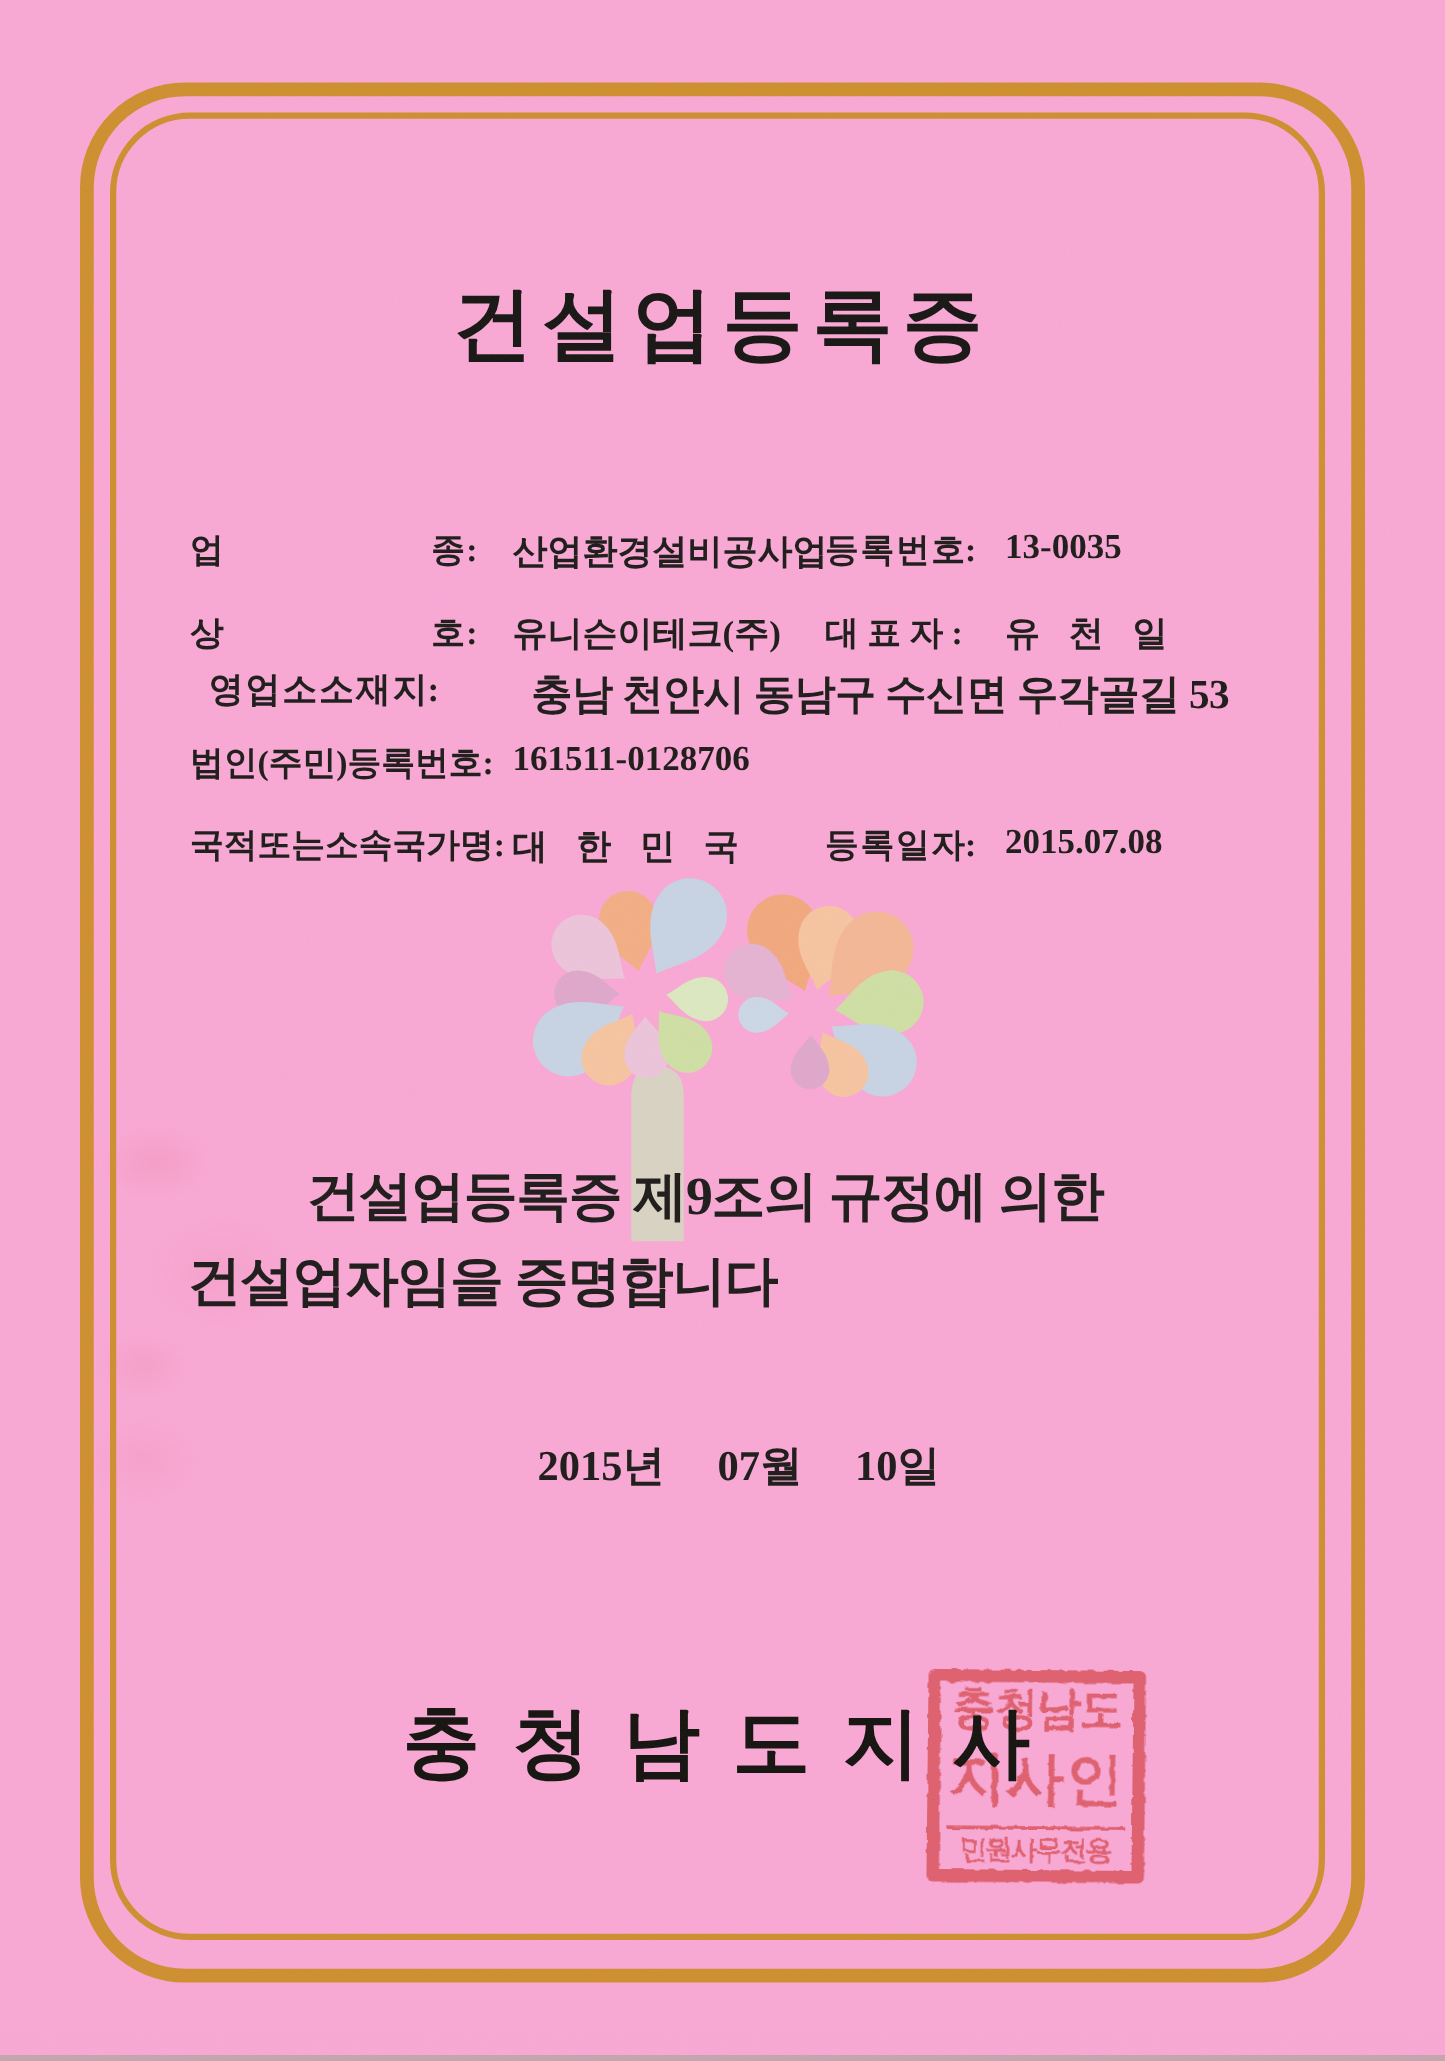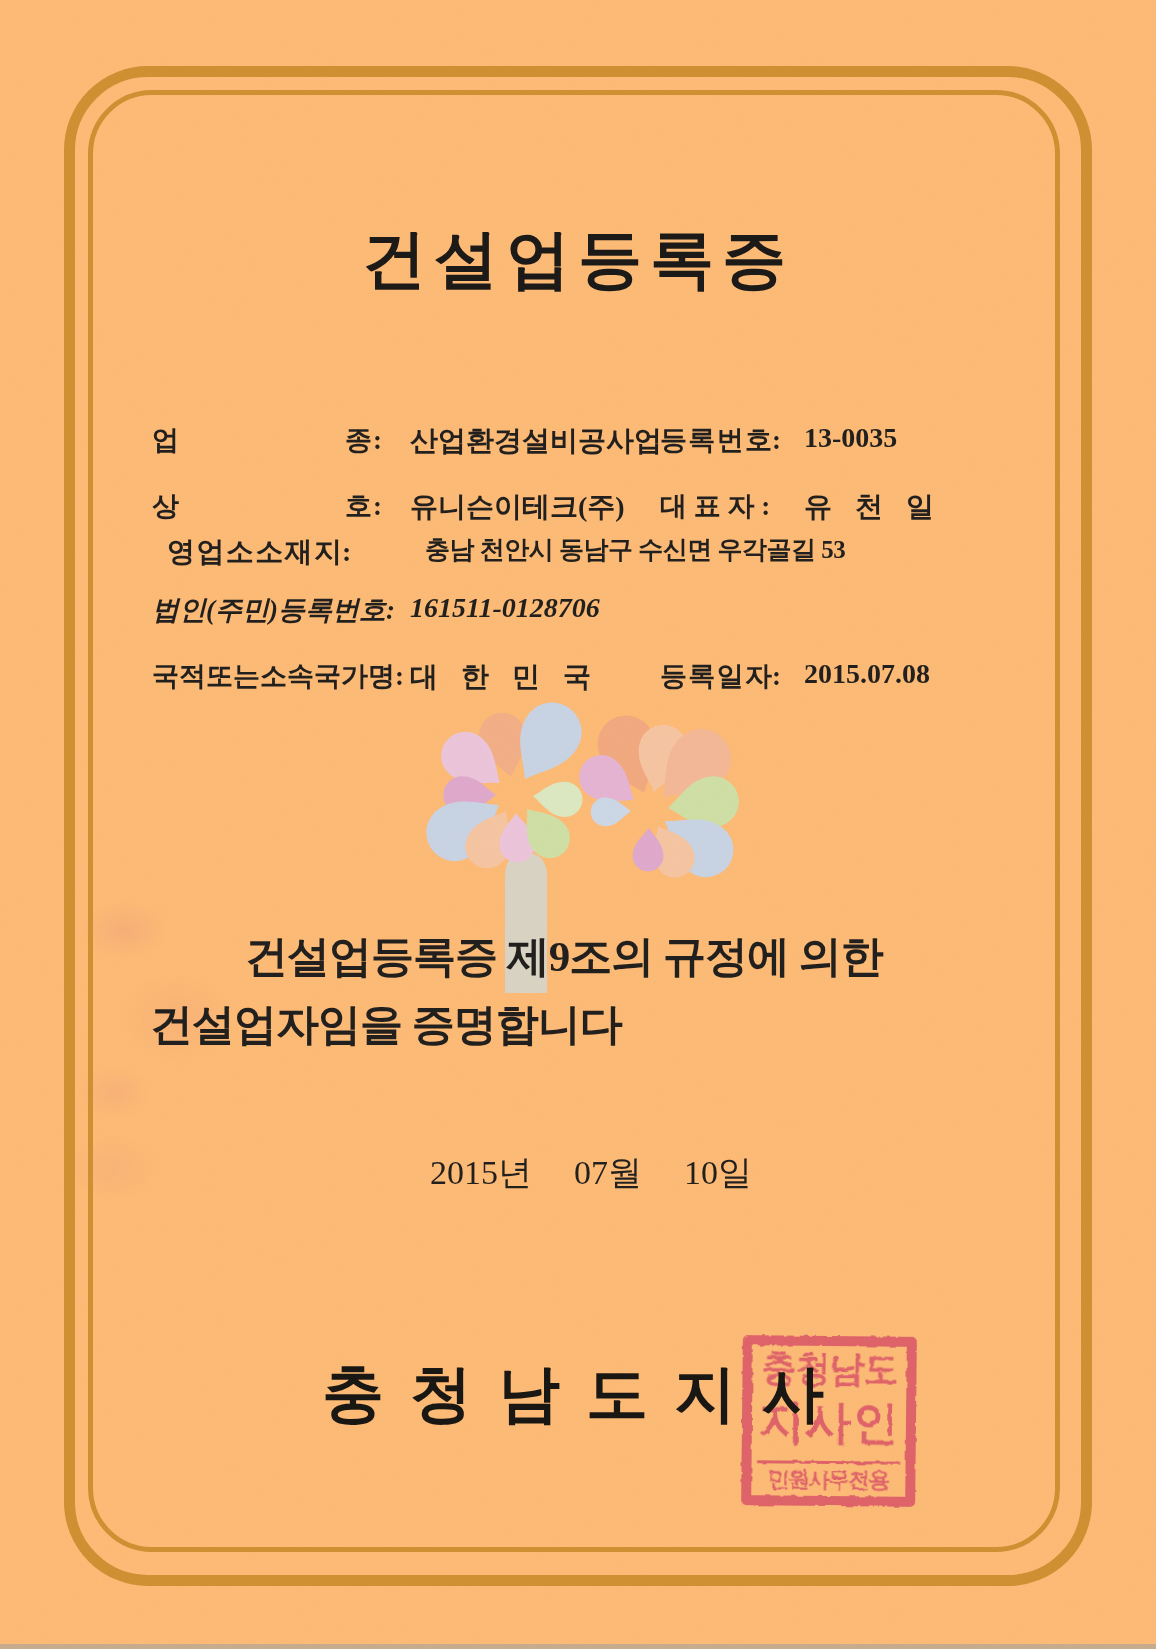--- a/index.html
+++ b/index.html
@@ -1,19 +1,19 @@
 <!DOCTYPE html>
 <html><head>
 <meta charset="utf-8">
 <style>
   html,body{margin:0;padding:0;background:#e8e4da;}
   .page{
     position:relative;
     width:1156px;height:1649px;
-    background:#fdba74;
+    background:#f9a8d4;
     overflow:hidden;
     font-family:"Liberation Serif","DejaVu Serif",serif;
     color:#1e1c1a;
   }
   .abs{position:absolute;}
 
   
   .border-outer{
     left:64px;top:66px;width:1006px;height:1498px;
     border:11px solid #ce8f2f;border-radius:84px;
@@ -36,30 +36,30 @@
   .row span{position:absolute;white-space:nowrap;}
   .c1{left:152px;}  
   .c2{left:345px;}  
   .c3{left:410px;}  
   .c4{left:660px;}  
   .c5{left:804px;}  
   .lab{font-size:27px;letter-spacing:1px;}
   .lab-sp{font-size:26px;word-spacing:-0.20em;letter-spacing:0px;}
   .val{font-size:28px;letter-spacing:0px;}
   .val-wide{font-size:28px;letter-spacing:8px;}
-  .val-addr{font-size:25px;letter-spacing:-0.5px;}
+  .val-addr{font-size:33px;letter-spacing:-0.5px;}
   .rlab{font-size:27px;}
   .rval{font-size:28px;}
 
   
   .stmt1{left:245px;top:928px;font-size:43px;font-weight:700;letter-spacing:-1px;white-space:nowrap;z-index:3;}
   .stmt2{left:150px;top:996px;font-size:43px;font-weight:700;letter-spacing:-1px;white-space:nowrap;z-index:3;}
 
   
-  .dateline{left:430px;top:1150px;display:flex;gap:42px;font-size:34px;font-weight:400;z-index:3;}
+  .dateline{left:430px;top:1150px;display:flex;gap:42px;font-size:34px;font-weight:700;z-index:3;}
 
   
   .issuer{
     left:322px;top:1352px;
     font-size:62px;font-weight:700;letter-spacing:26px;
     white-space:nowrap;z-index:5;color:#15130f;
   }
 
   
   .seal{
@@ -130,21 +130,21 @@
     <span class="c3 val">유니슨이테크(주)</span>
     <span class="c4 rlab">대  표  자 :</span>
     <span class="c5 rval val-wide">유 천 일</span>
   </div>
 
   <div class="abs row" style="top:533px;margin-left:15px;">
     <span class="c1 lab lab-sp" style="font-size:28px;">영 업 소 소 재 지:</span>
     <span class="c3 val-addr" style="font-weight:700;">충남 천안시 동남구 수신면 우각골길 53</span>
   </div>
 
-  <div class="abs row" style="top:592px;font-style:italic;">
+  <div class="abs row" style="top:592px;">
     <span class="c1 lab" style="letter-spacing:0;">법인(주민)등록번호:</span>
     <span class="c3 val">161511-0128706</span>
   </div>
 
   <div class="abs row" style="top:658px;">
     <span class="c1 lab" style="letter-spacing:0;">국적또는소속국가명:</span>
     <span class="c3 val-wide">대 한 민 국</span>
     <span class="c4 rlab lab-sp">등 록 일 자:</span>
     <span class="c5 rval">2015.07.08</span>
   </div>

